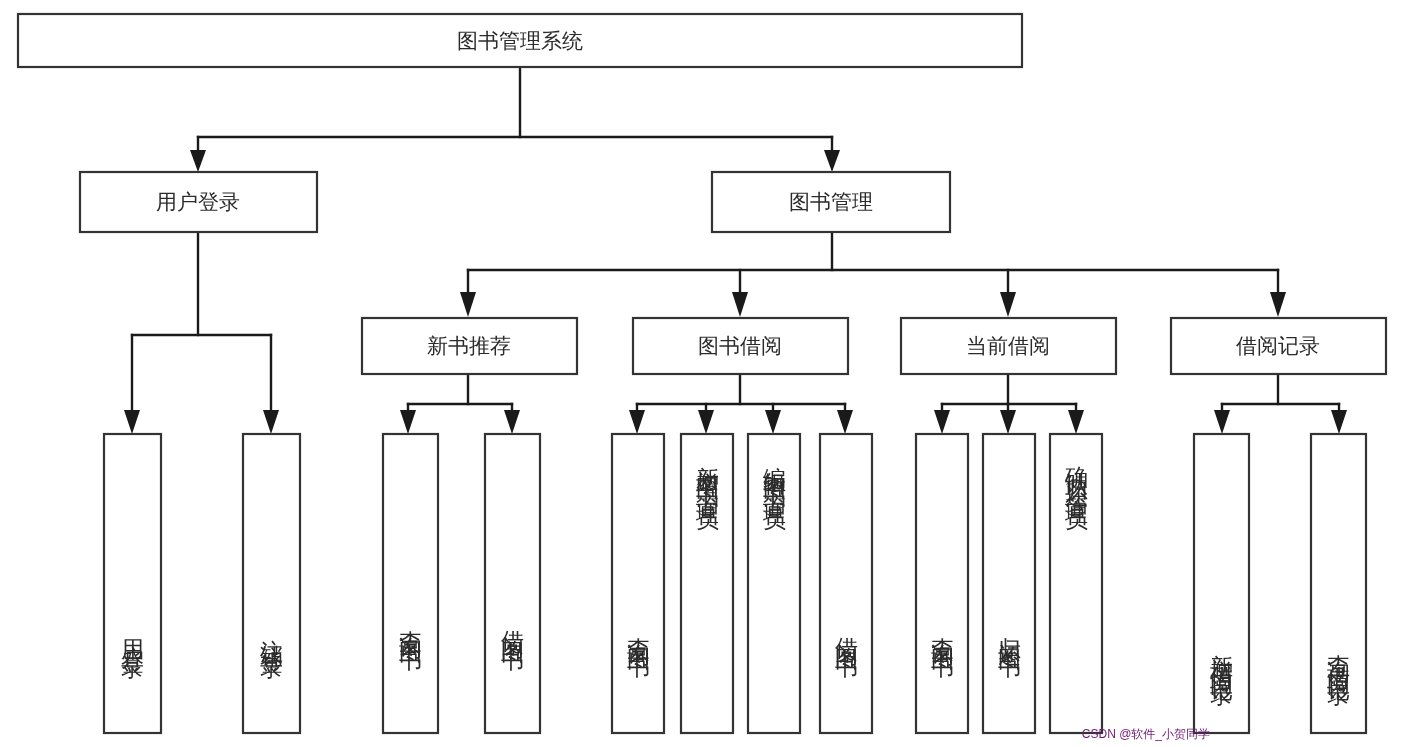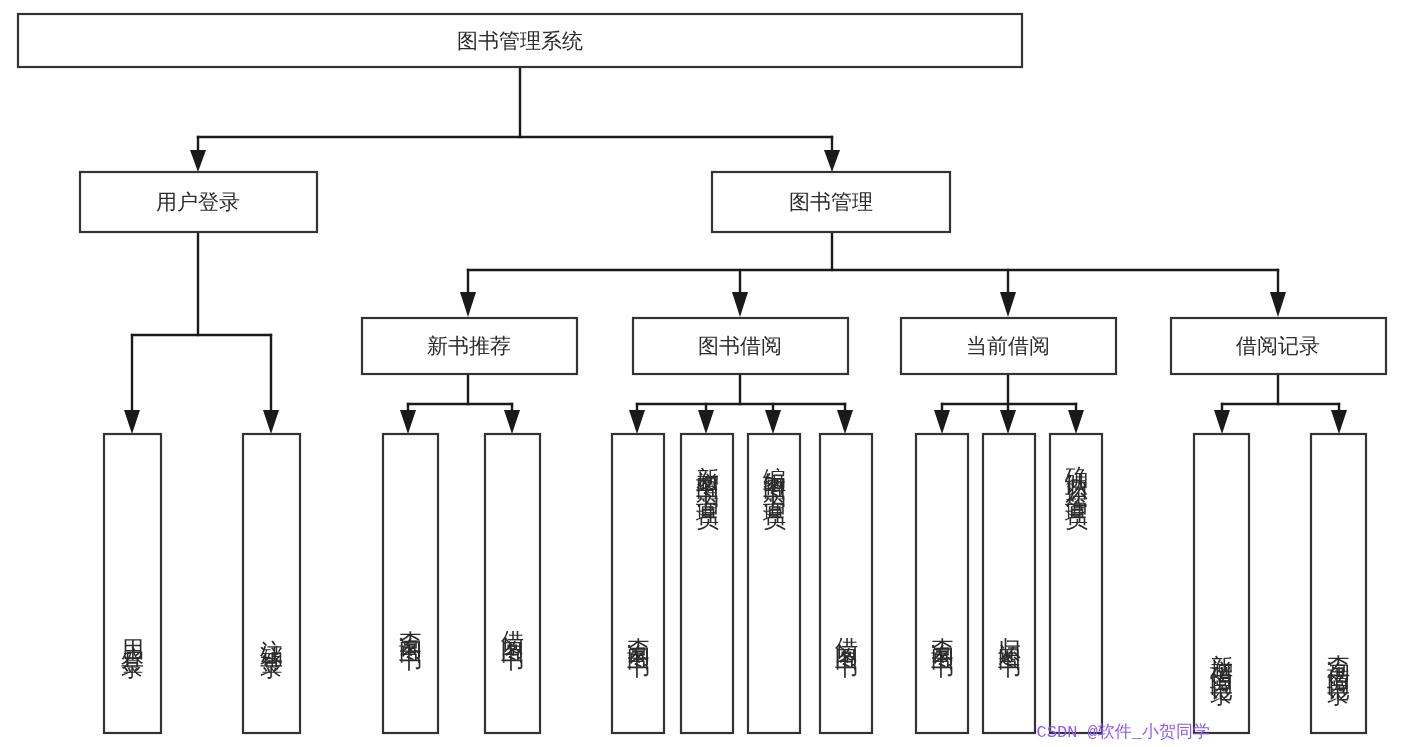--- a/index.html
+++ b/index.html
@@ -54,23 +54,23 @@
     font-size: 23px;
     fill: #2b2b2b;
     writing-mode: vertical-rl;
     text-orientation: upright;
     letter-spacing: 6px;
   }
   .watermark {
     position: absolute;
     right: 8px;
     bottom: 4px;
-    font-family: Liberation Mono, monospace;
-    font-size: 17px;
-    color: #8b5cf6;
+    font-family: Liberation Sans, sans-serif;
+    font-size: 12px;
+    color: #701a75;
     white-space: nowrap;
     user-select: none;
   }
 </style>
 </head>
 <body>
 
 <div id="diagram-root">
 
   <svg id="flowchart" viewBox="0 0 1405 747" xmlns="http://www.w3.org/2000/svg">

